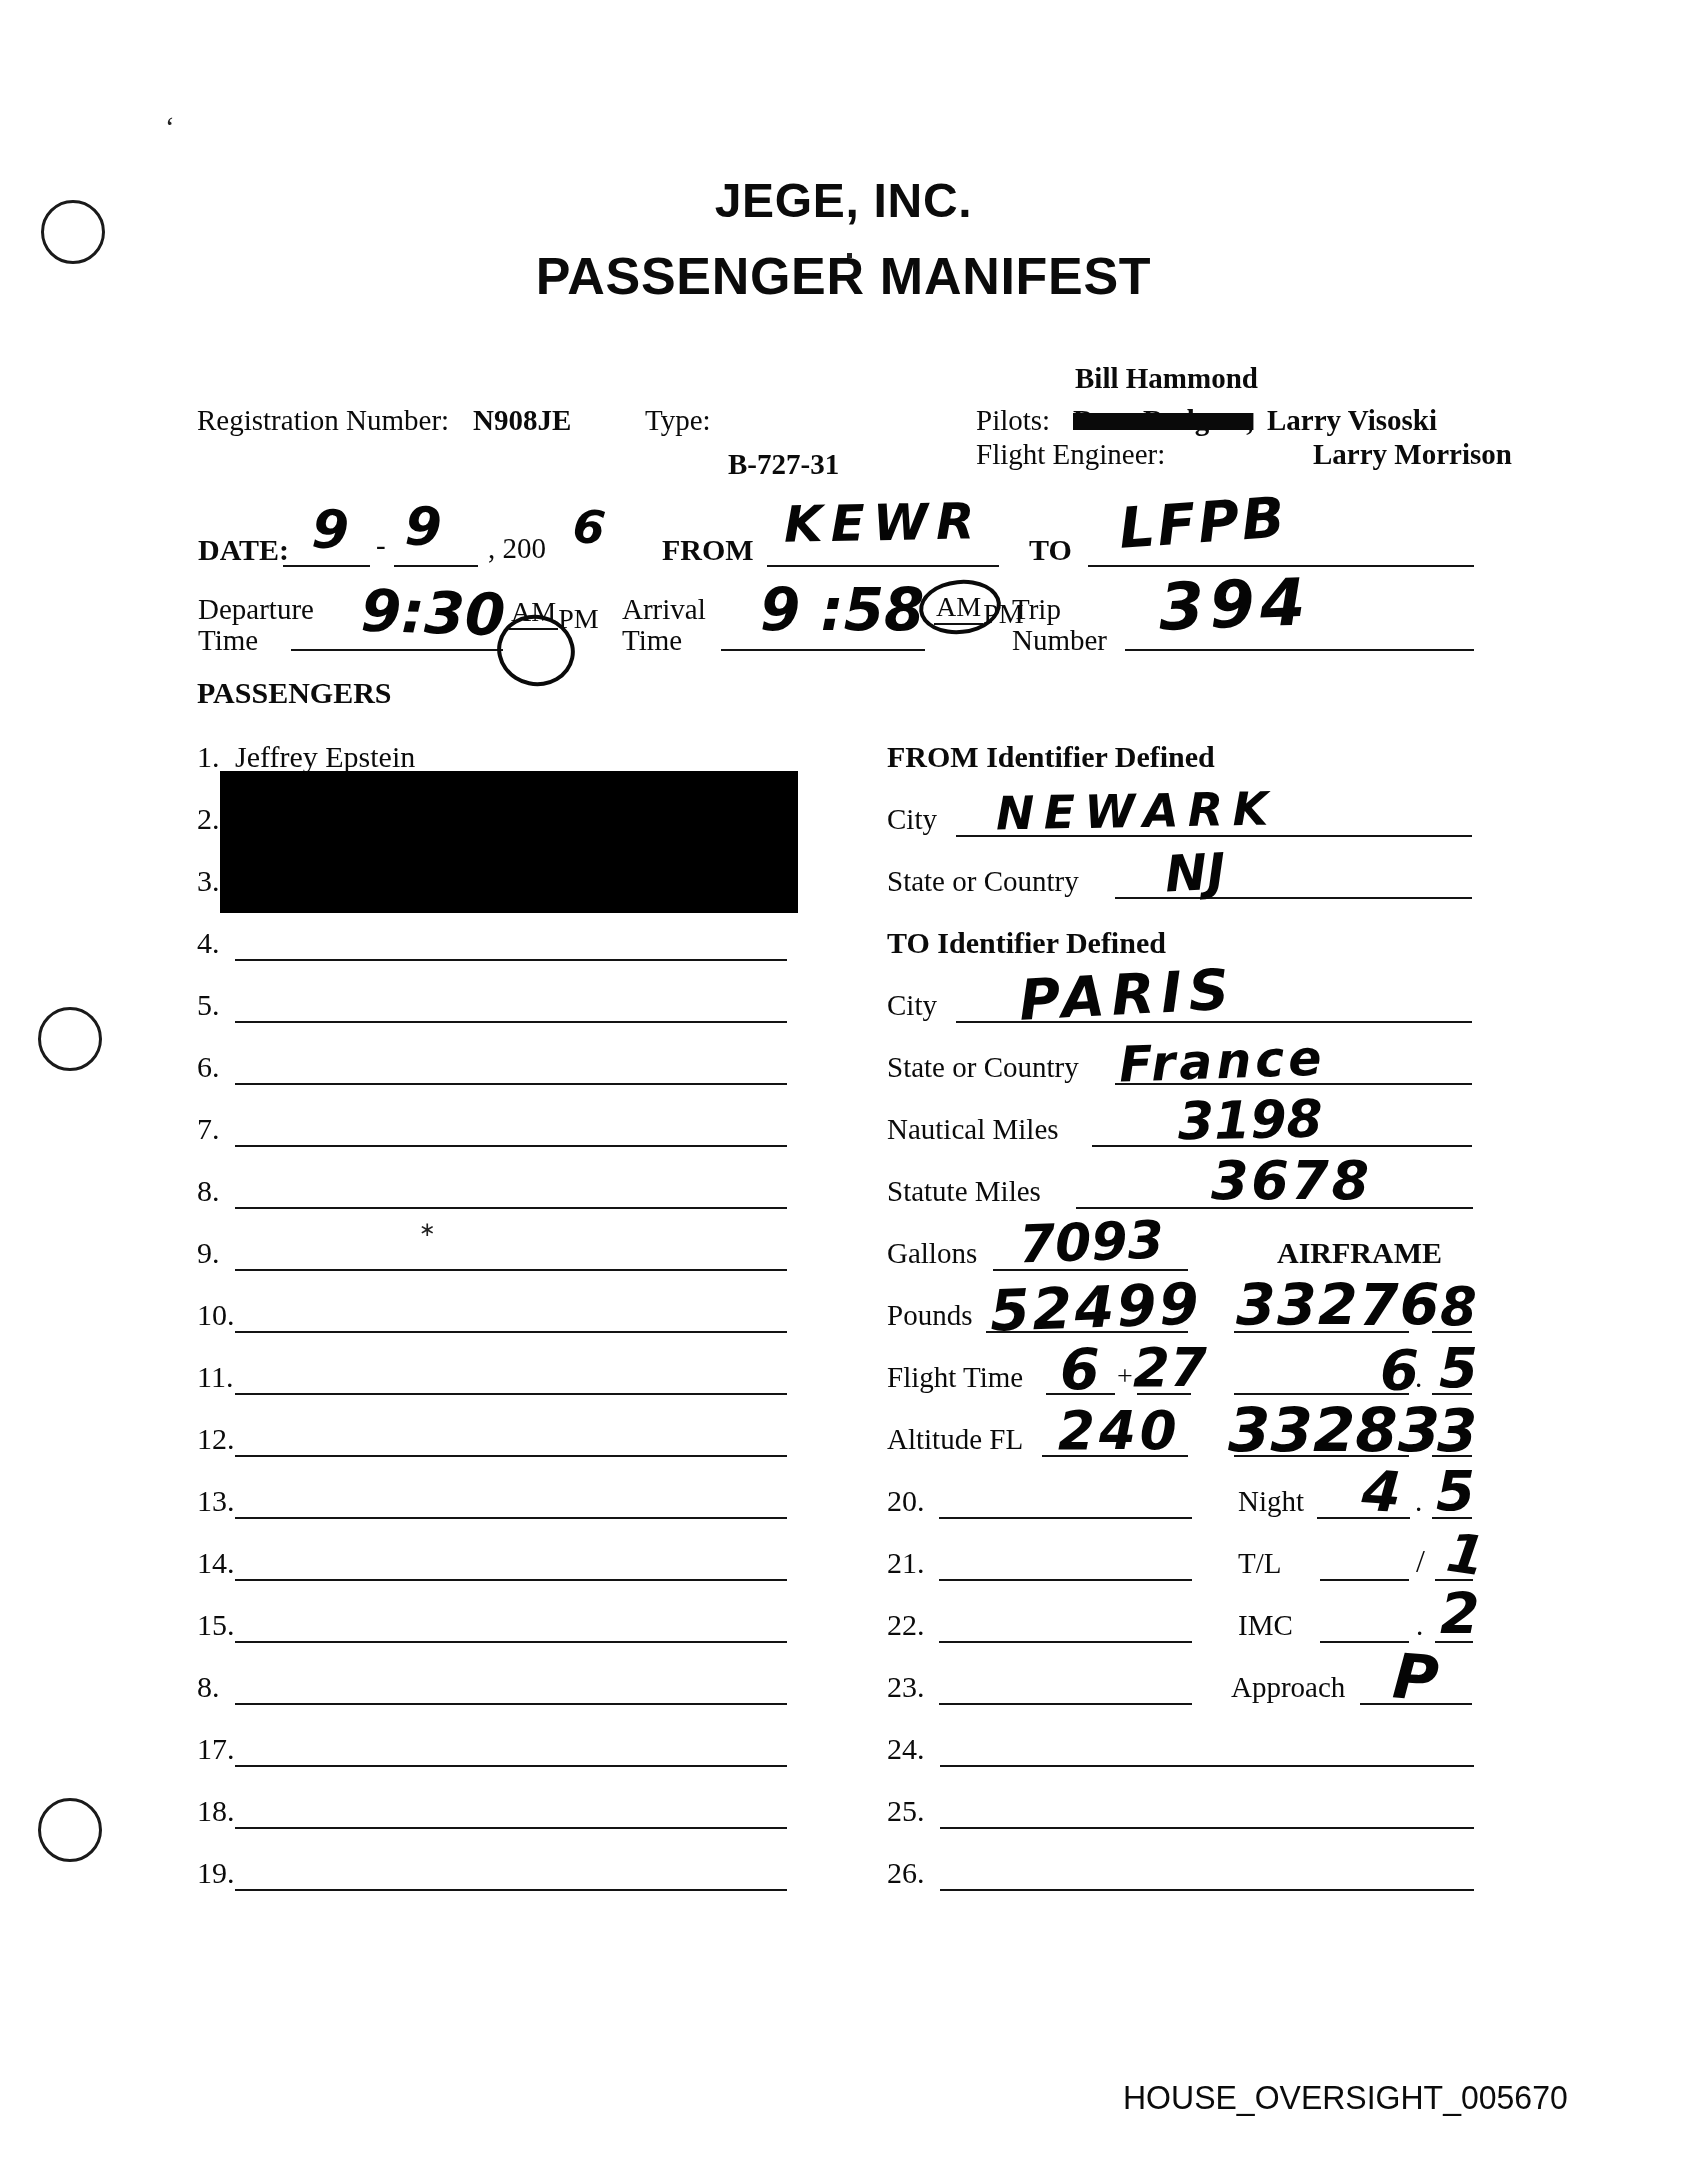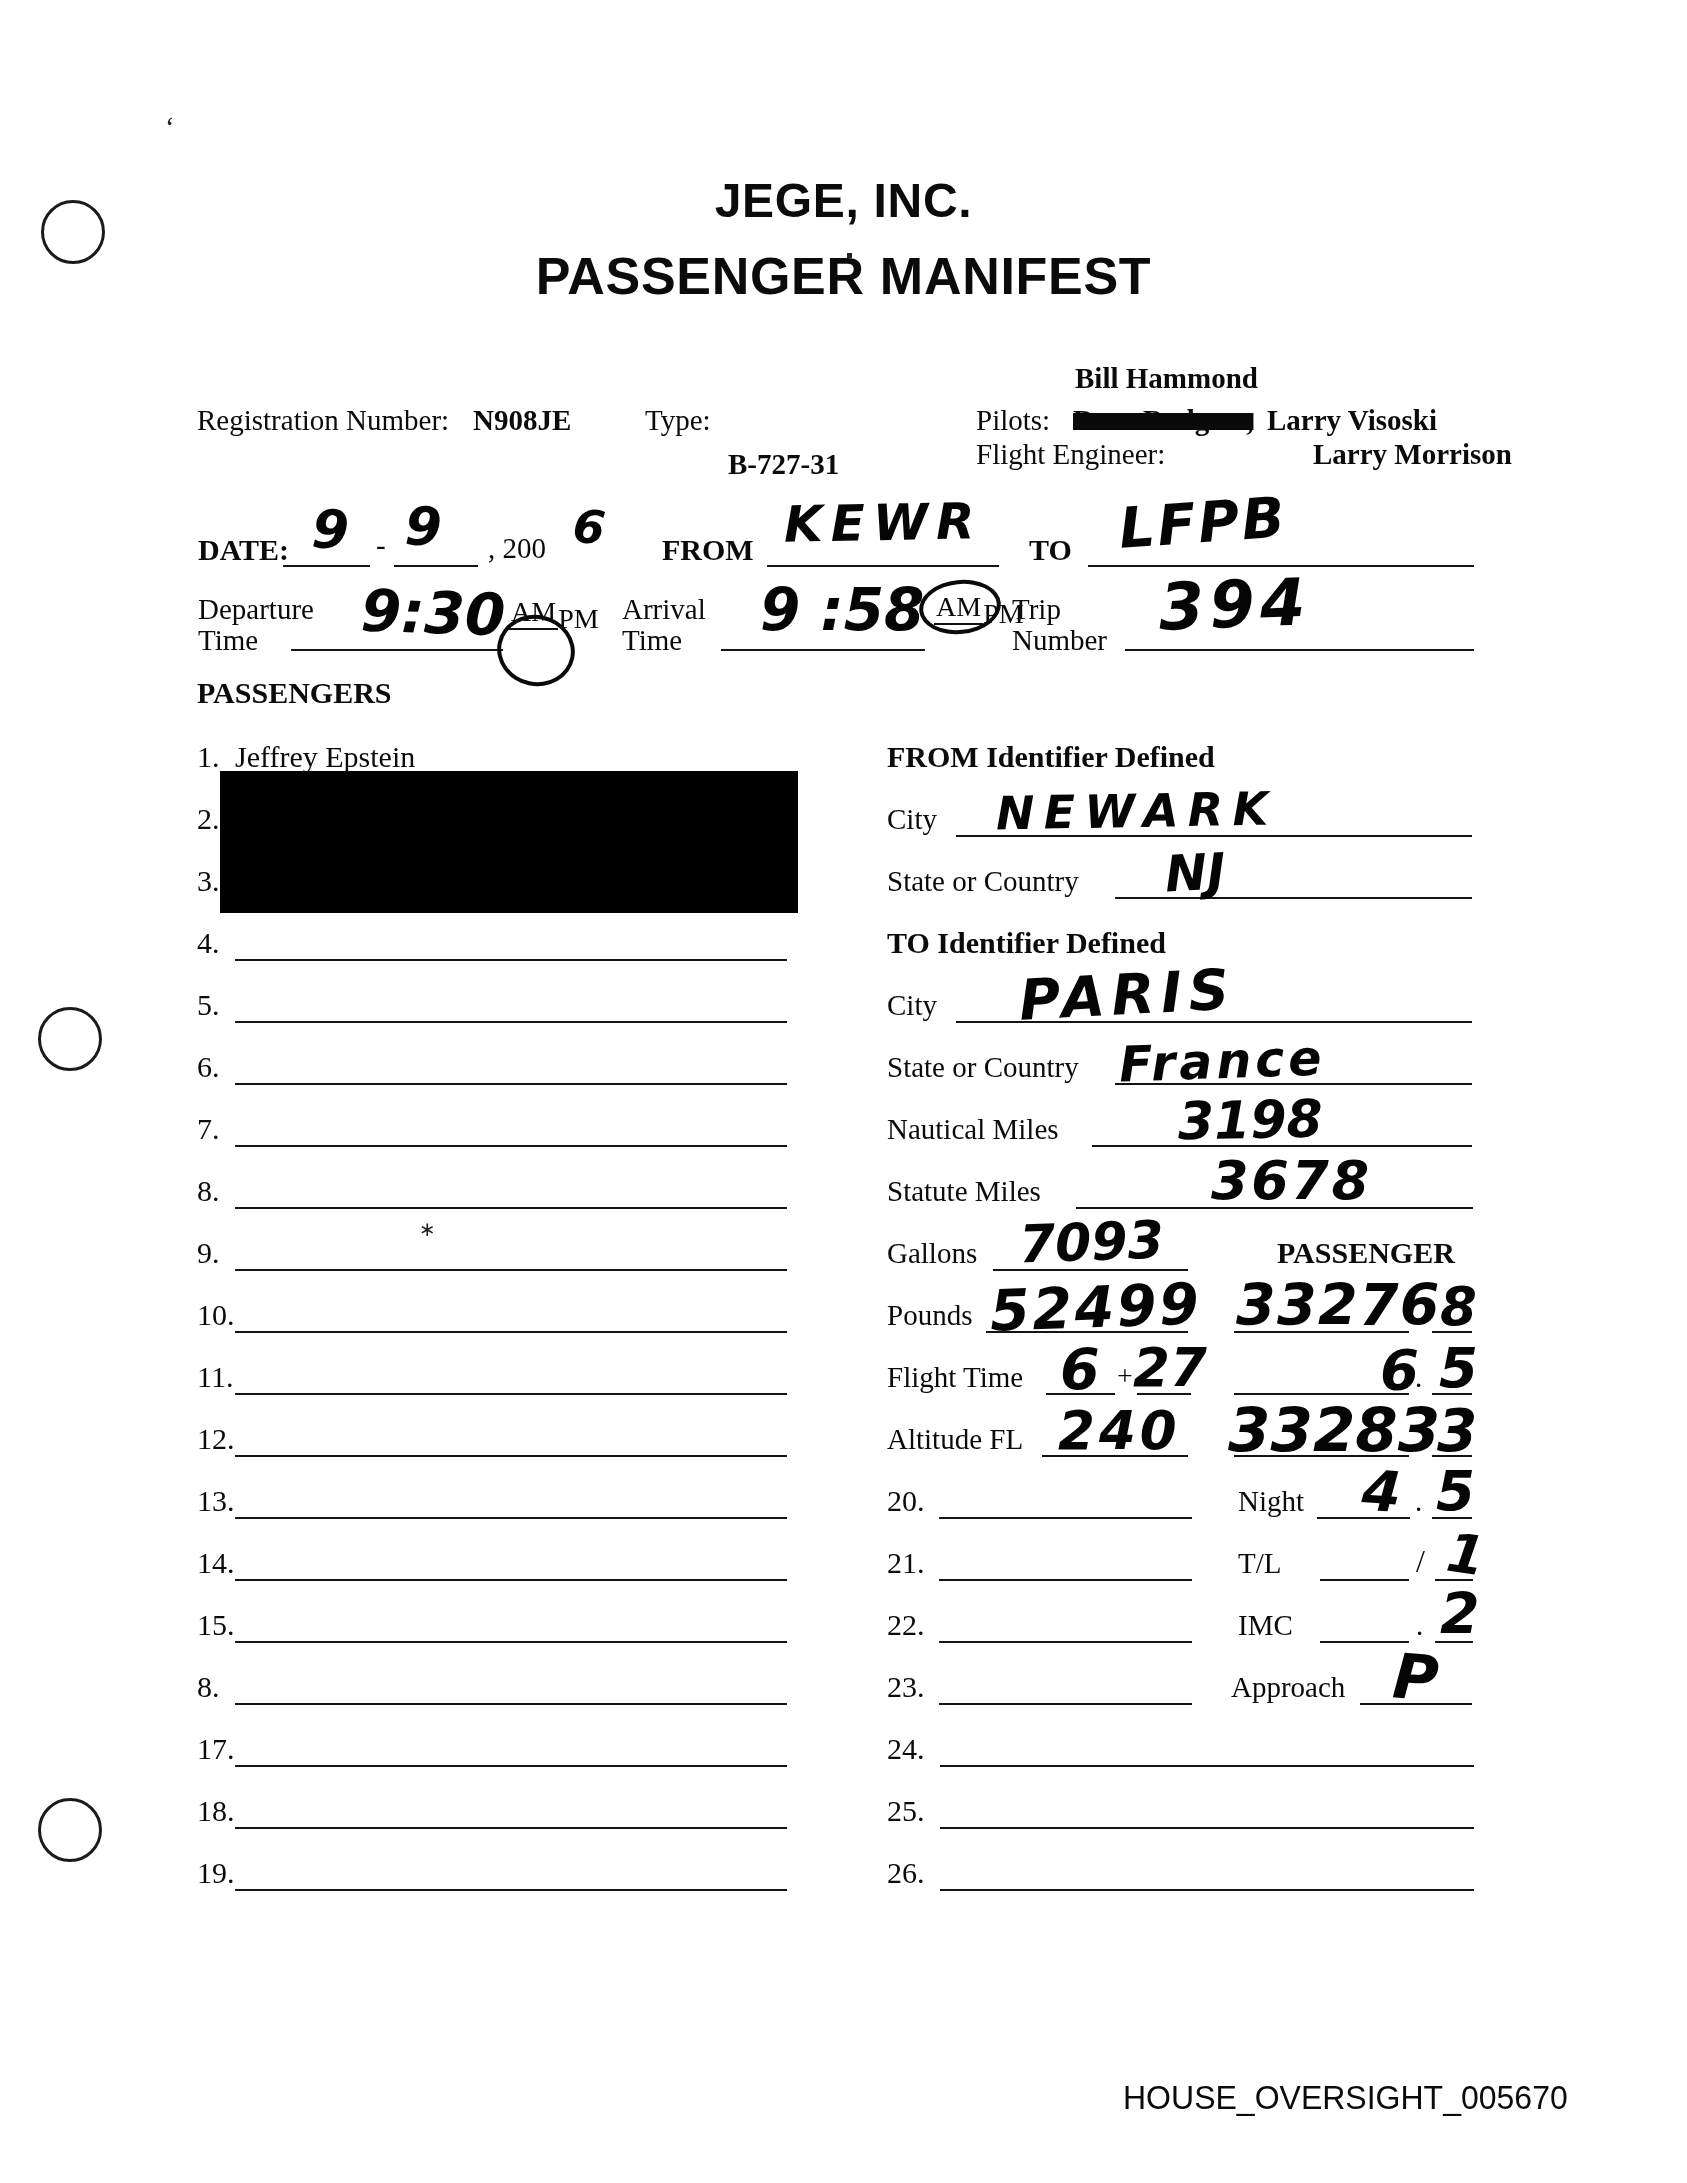--- a/index.html
+++ b/index.html
@@ -208,21 +208,21 @@
     </div>
     <div class="rrow">
       <span class="plabel">Statute Miles</span>
       <span class="ul" style="left:189px;width:397px;"></span>
       <span class="hwv hw" style="left:324px;bottom:5.3px;font-size:54px;letter-spacing:2.6px;">3678</span>
     </div>
     <div class="rrow">
       <span class="plabel">Gallons</span>
       <span class="ul" style="left:106px;width:195px;"></span>
       <span class="hwv hw" style="left:132px;bottom:6.6px;font-size:52px;transform:rotate(-2deg);">7093</span>
-      <span class="pheading" style="left:390px;">PASSENGER</span>
+      <span class="pheading" style="left:390px;">AIRFRAME</span>
     </div>
     <div class="rrow">
       <span class="plabel">Pounds</span>
       <span class="ul" style="left:99px;width:202px;"></span>
       <span class="hwv hw" style="left:103px;bottom:1.3px;font-size:57px;letter-spacing:2.6px;transform:rotate(-2deg);">52499</span>
       <span class="ul" style="left:347px;width:175px;"></span>
       <span class="hwv hw" style="left:349px;bottom:2.6px;font-size:57px;letter-spacing:1.3px;">33276</span>
       <span class="psep" style="left:528px;">.</span>
       <span class="ul" style="left:545px;width:40px;"></span>
       <span class="hwv hw" style="left:553px;bottom:4px;font-size:53px;">8</span>

